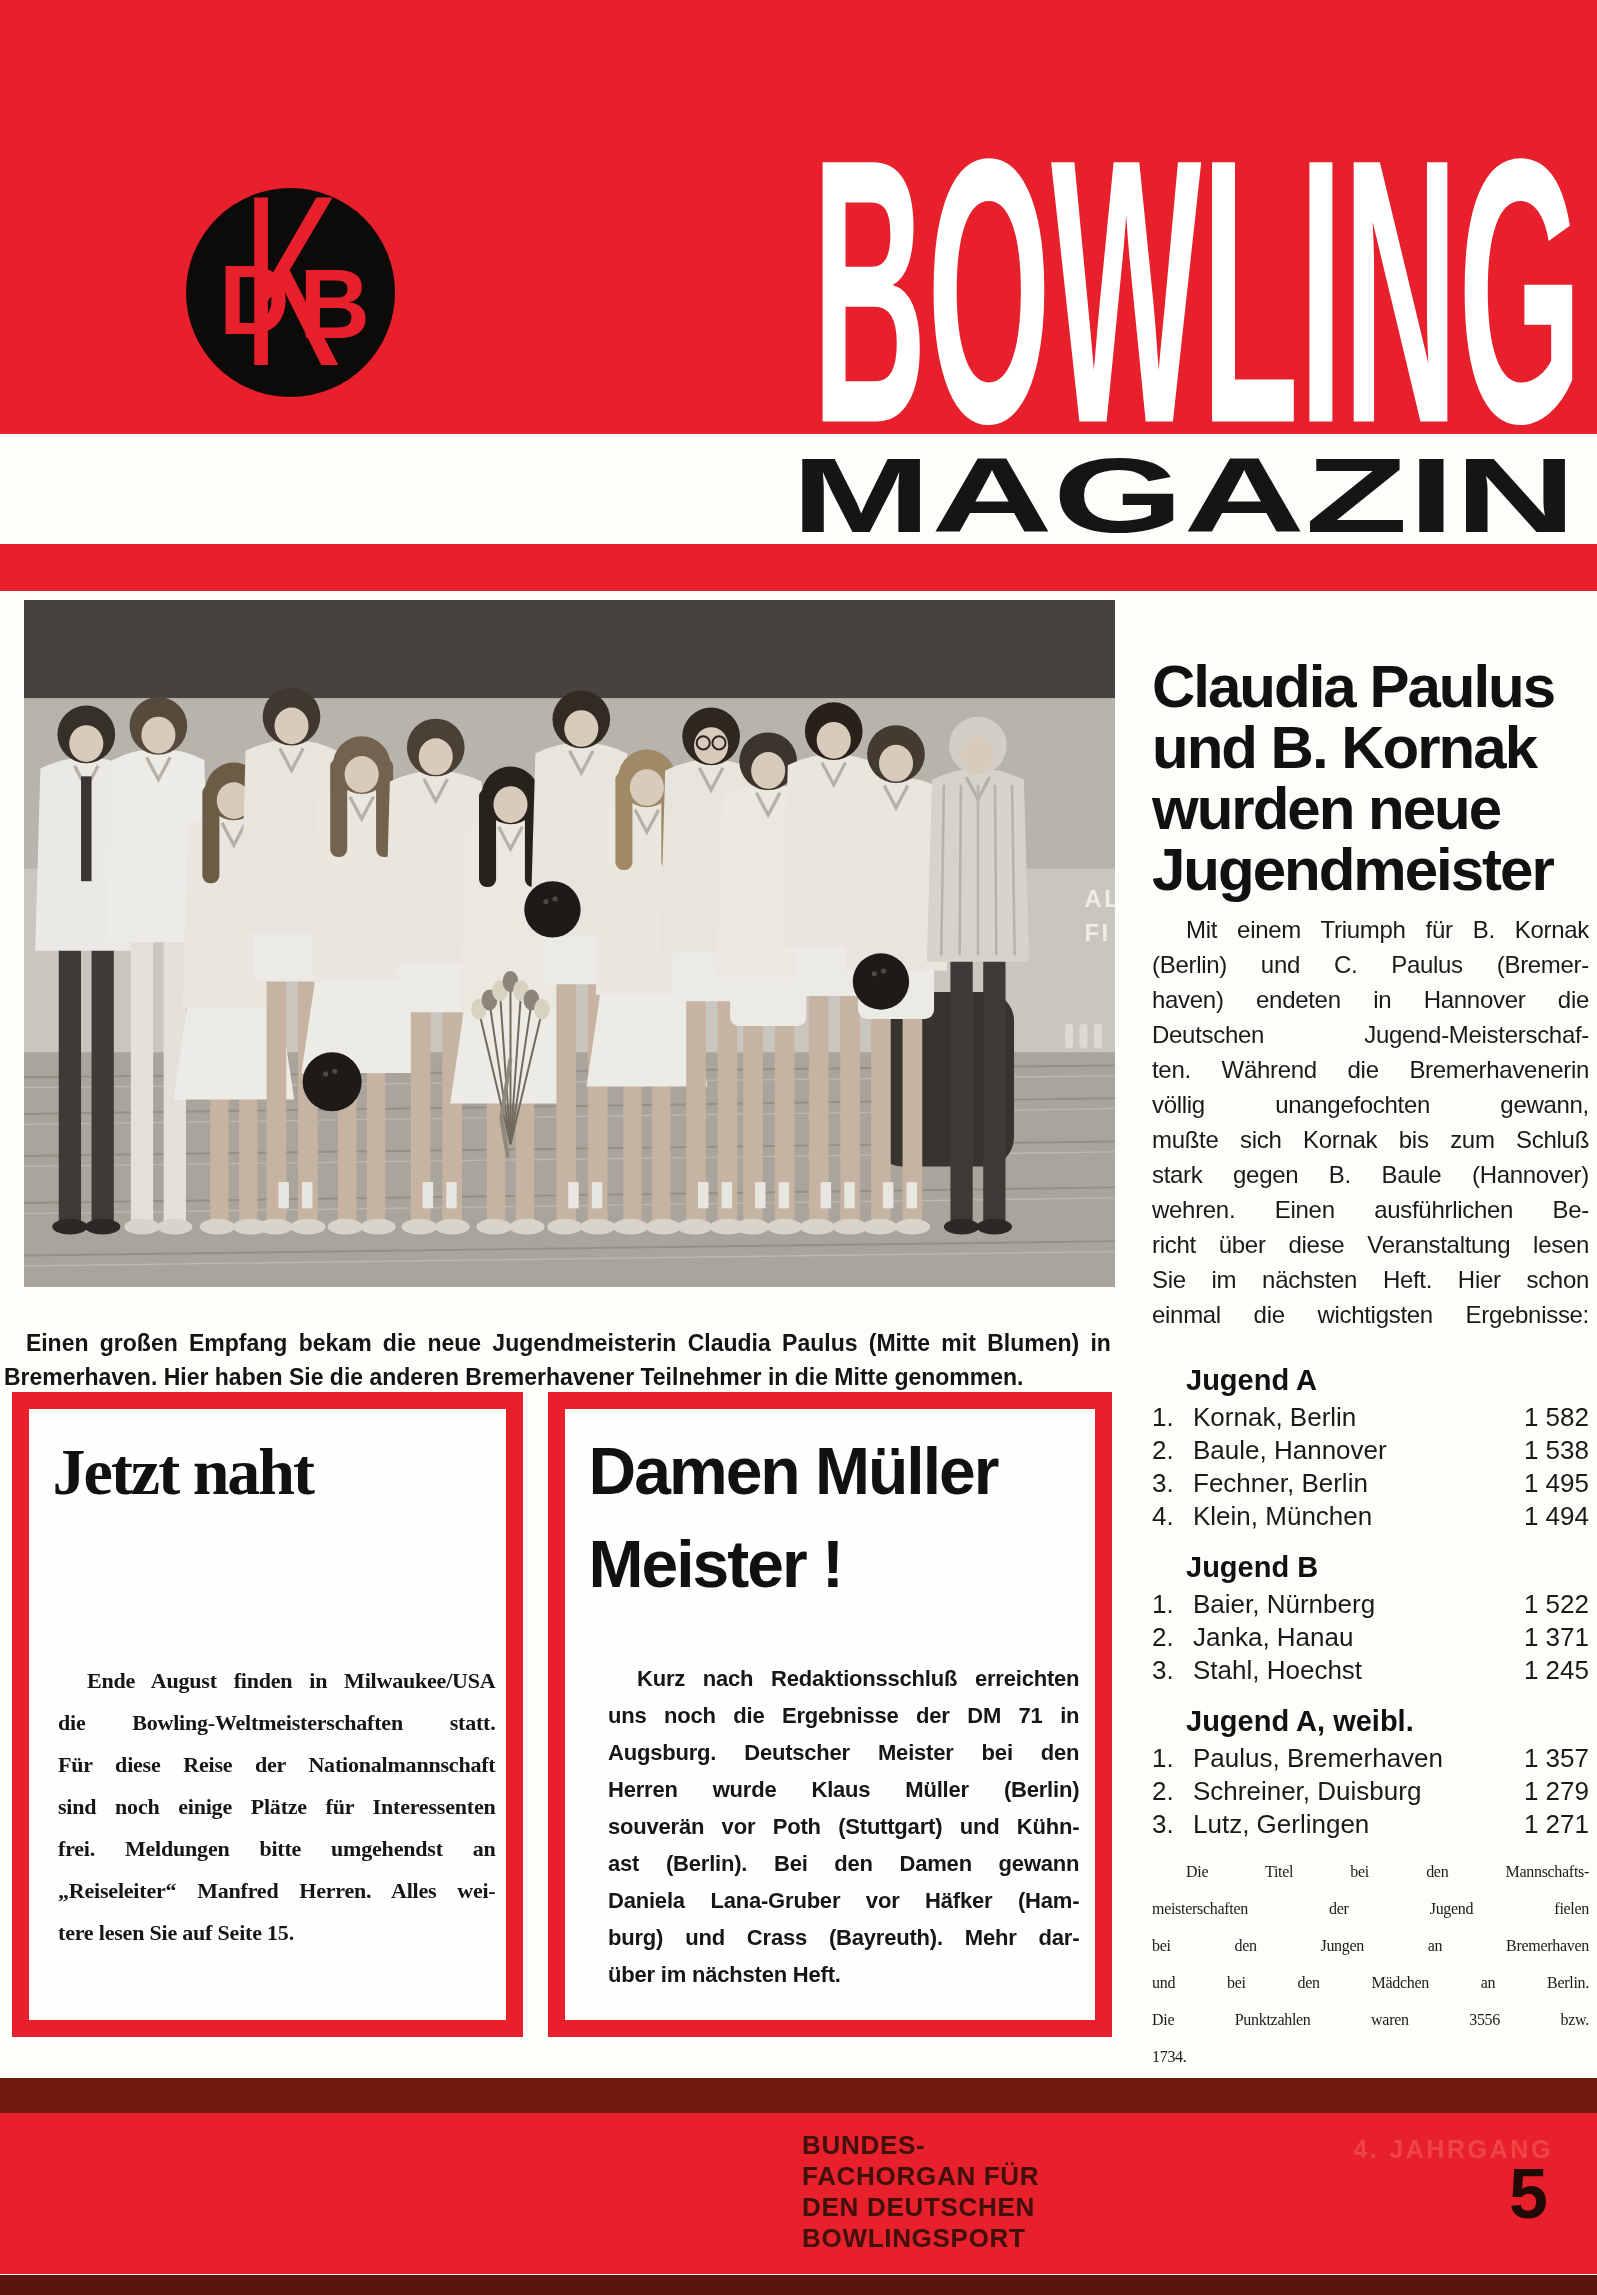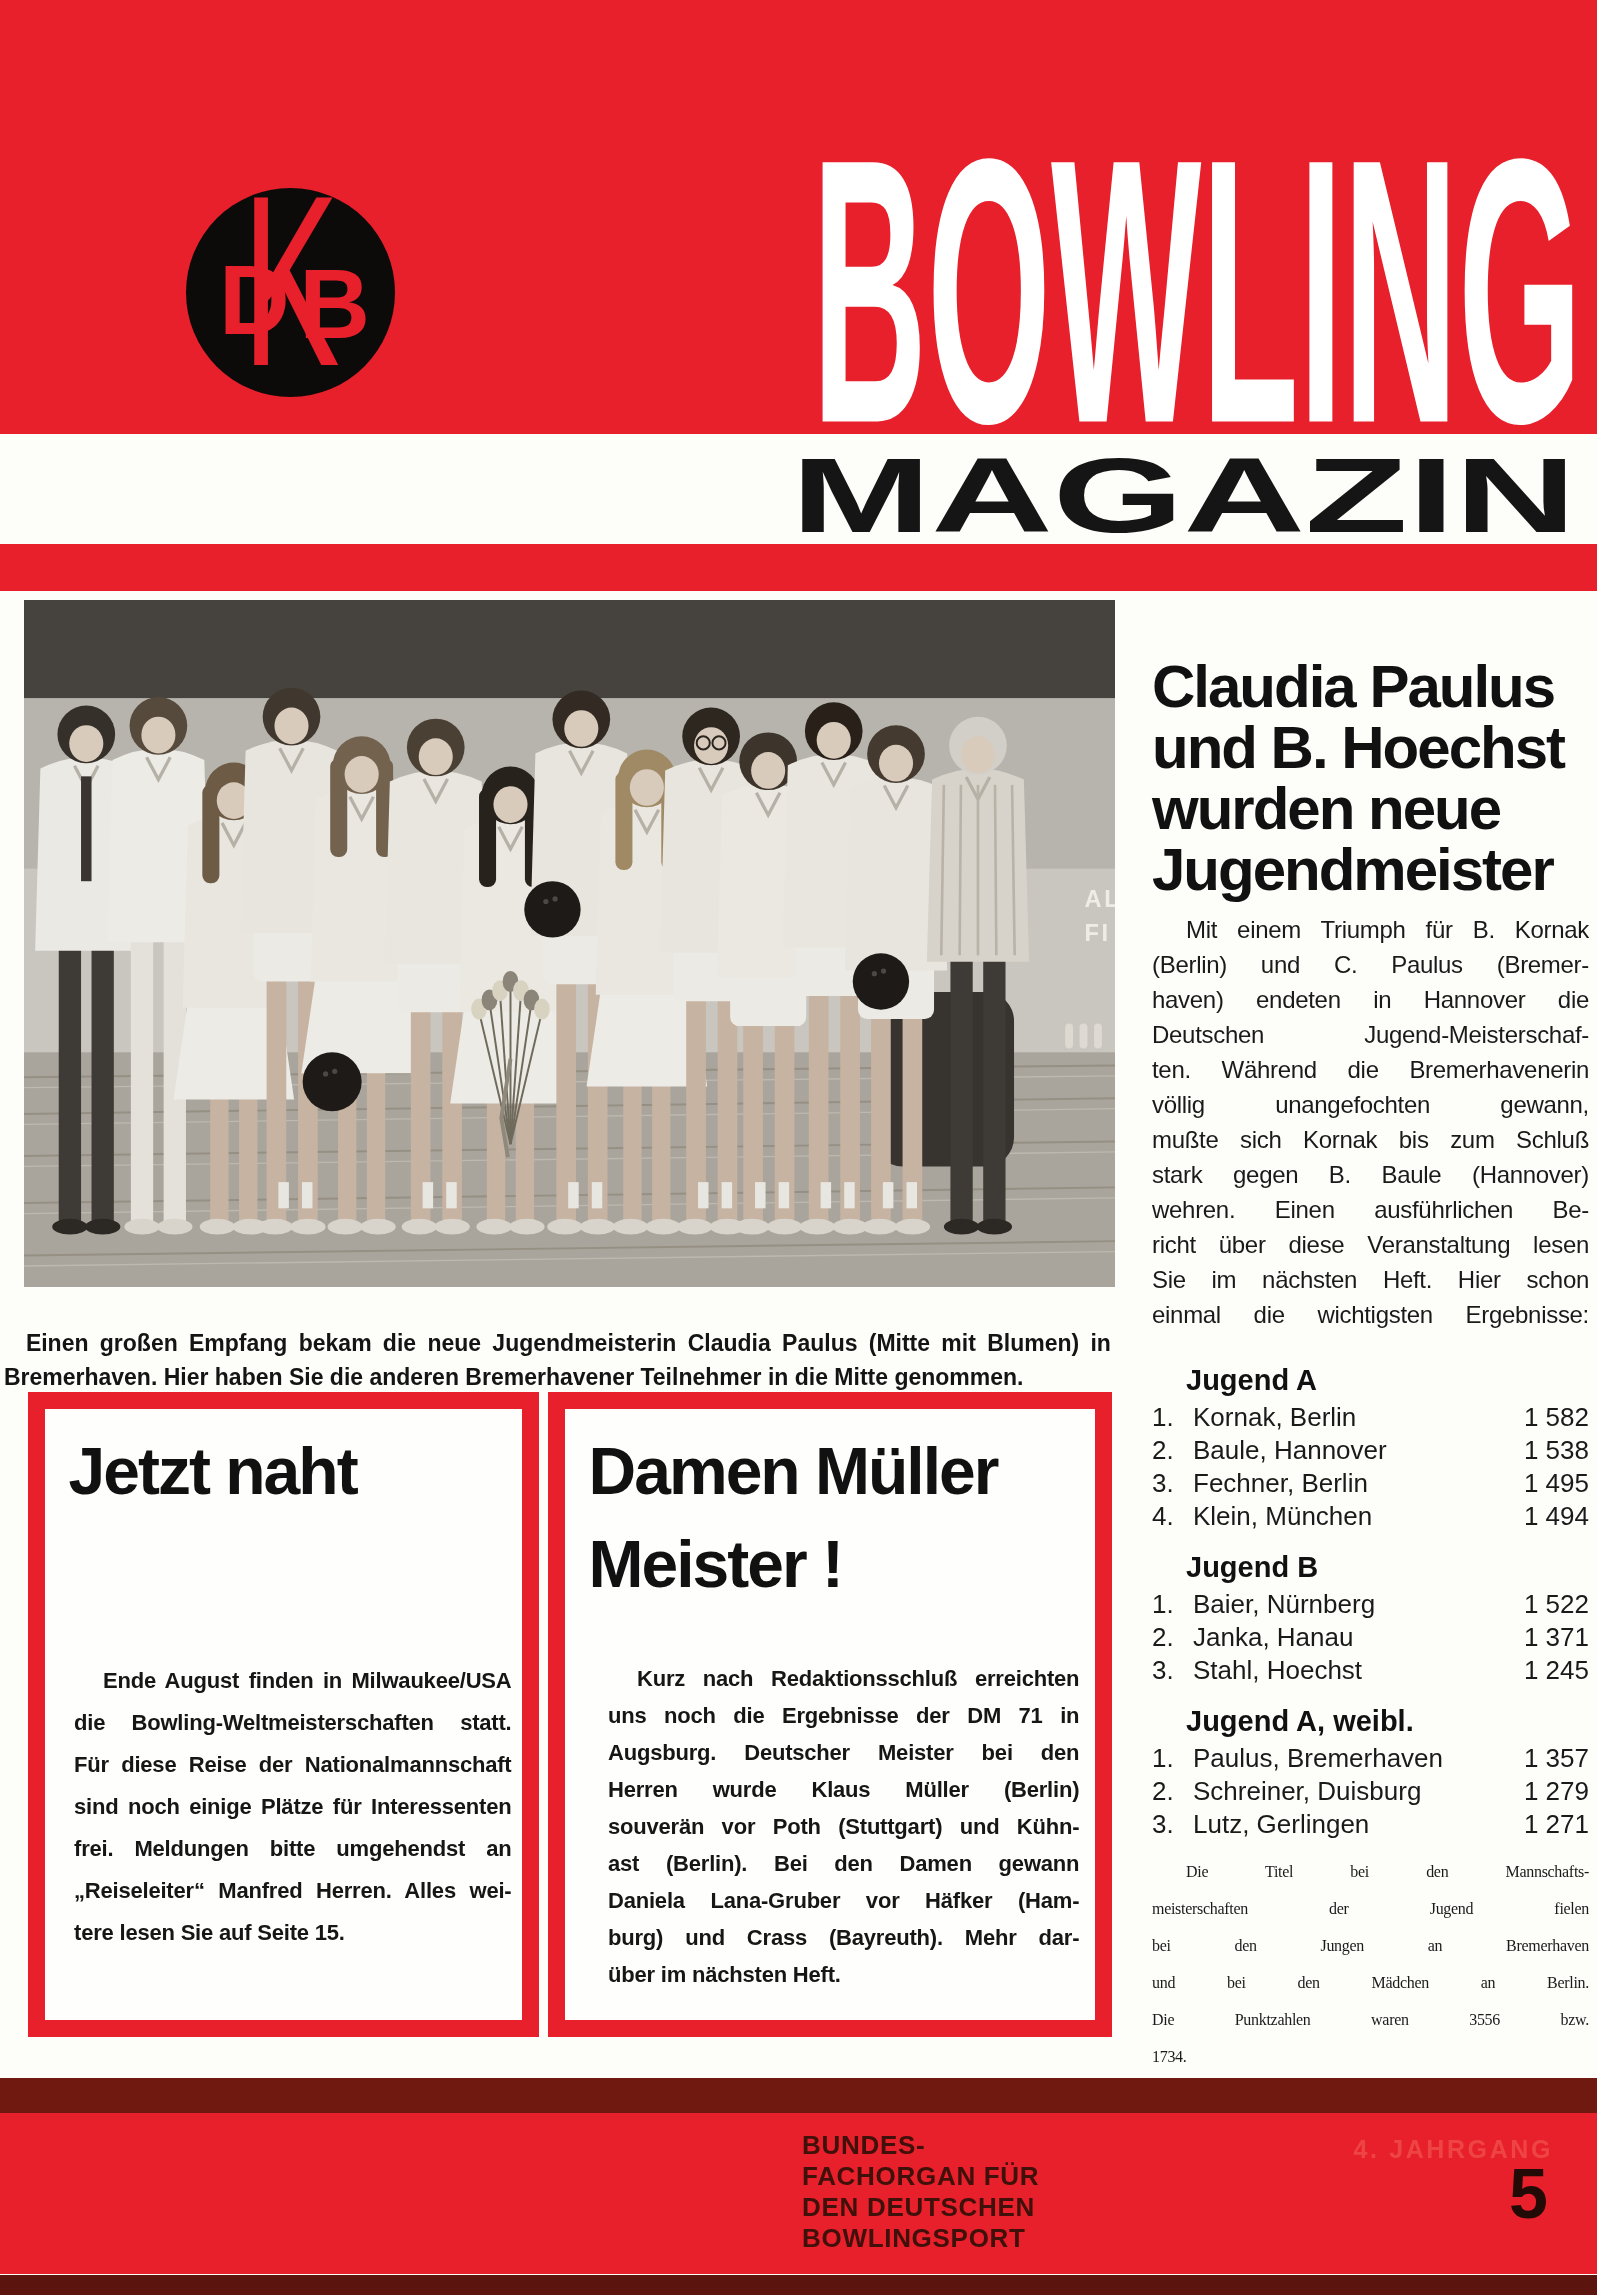--- a/index.html
+++ b/index.html
@@ -33,21 +33,21 @@
   .last-left .tline:last-child{text-align:justify;text-align-last:left;}
   .indent-first .tline:first-child{text-indent:34px;}
   .results{position:absolute;left:1152px;top:1363px;width:437px;}
   .res-heading{font-size:29px;font-weight:700;line-height:34px;margin:17px 0 3.9px 34px;color:#111;}
   .res-heading:first-child{margin-top:0;}
   .res-row{display:flex;font-size:26px;line-height:33px;}
   .res-rank{width:41px;}
   .res-score{margin-left:auto;}
   
   .abox{position:absolute;top:1392px;height:645px;border:17px solid #e8202b;background:#fefefc;box-sizing:border-box;}
-  .box1{left:28px;width:511px;}
+  .box1{left:12px;width:511px;font-family:Liberation Serif, serif;}
   .box2{left:548px;width:564px;}
   .box-headline{margin:15.7px 0 0 23.6px;font-size:66px;font-weight:700;line-height:93px;letter-spacing:-2px;color:#111;}
   .box-headline .hline{white-space:nowrap;}
   .box-body{position:absolute;font-weight:700;font-size:22px;letter-spacing:-0.2px;color:#161616;}
   .box1 .box-body{left:29px;right:10.5px;top:251px;line-height:42px;}
   .box2 .box-body{left:43px;right:15.7px;top:251px;line-height:37px;}
   .box-body .tline:first-child{text-indent:29px;}
   
   .footer-maroon{position:absolute;left:0;top:2078px;width:1597px;height:35px;background:#701911;}
   .footer-red{position:absolute;left:0;top:2113px;width:1597px;height:161px;background:#e8202b;}
@@ -277,21 +277,21 @@
     <span class="photo-sign photo-sign1">AL</span>
     <span class="photo-sign photo-sign2">FI</span>
   </div>
   <div class="caption">
     <div class="cap1">Einen großen Empfang bekam die neue Jugendmeisterin Claudia Paulus (Mitte mit Blumen) in</div>
     <div class="cap2">Bremerhaven. Hier haben Sie die anderen Bremerhavener Teilnehmer in die Mitte genommen.</div>
   </div>
 
   <div class="lead-headline">
       <div class="hline">Claudia Paulus</div>
-      <div class="hline">und B. Hoechst</div>
+      <div class="hline">und B. Kornak</div>
       <div class="hline">wurden neue</div>
       <div class="hline">Jugendmeister</div>
     </div>
   <div class="lead-intro just indent-first">
       <div class="tline">Mit einem Triumph für B. Kornak</div>
       <div class="tline">(Berlin) und C. Paulus (Bremer-</div>
       <div class="tline">haven) endeten in Hannover die</div>
       <div class="tline">Deutschen Jugend-Meisterschaf-</div>
       <div class="tline">ten. Während die Bremerhavenerin</div>
       <div class="tline">völlig unangefochten gewann,</div>

